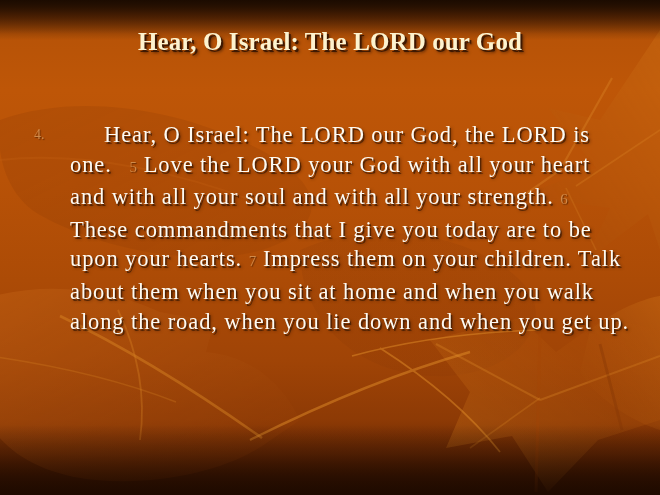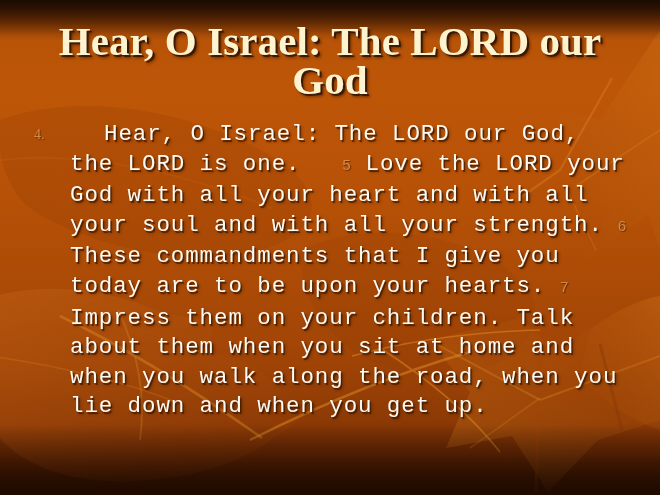--- a/index.html
+++ b/index.html
@@ -58,21 +58,21 @@
     pointer-events: none;
   }
 
   
   .title {
     position: absolute;
     left: 26px;
     top: 22px;
     width: 608px;
     text-align: center;
-    font-size: 41px;
+    font-size: 25px;
     line-height: 39px;
     font-weight: bold;
     color: #fdf3cf;
     text-shadow: 2px 2px 0 rgba(52,20,2,0.85), 3px 3px 3px rgba(40,14,0,0.55);
     letter-spacing: 0.1px;
   }
 
   
   .body-block {
     position: absolute;
@@ -90,21 +90,20 @@
     color: #d08a4a;
     text-shadow: 1px 1px 1px rgba(60,24,2,0.55);
   }
   .body-text {
     flex: 1 1 auto;
     font-size: 22.5px;
     line-height: 29.6px;
     color: #fdfaf2;
     text-shadow: 1.5px 1.5px 0 rgba(62,26,3,0.72), 2px 2px 3px rgba(45,16,0,0.5);
     text-indent: 34px;
-    font-family: Liberation Mono, monospace;
   }
   .vnum {
     font-size: 15px;
     color: #d08a4a;
     text-shadow: 1px 1px 1px rgba(60,24,2,0.6);
     padding: 0 1px;
   }
   .sp-wide { letter-spacing: 0.9px; }
 </style>
 </head>

